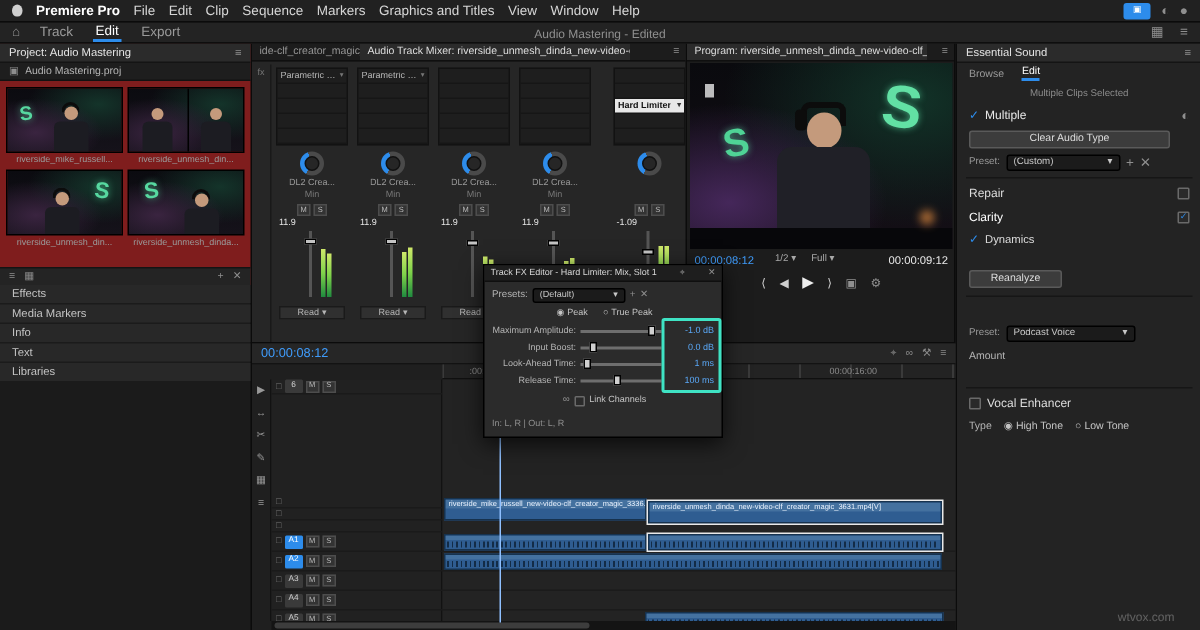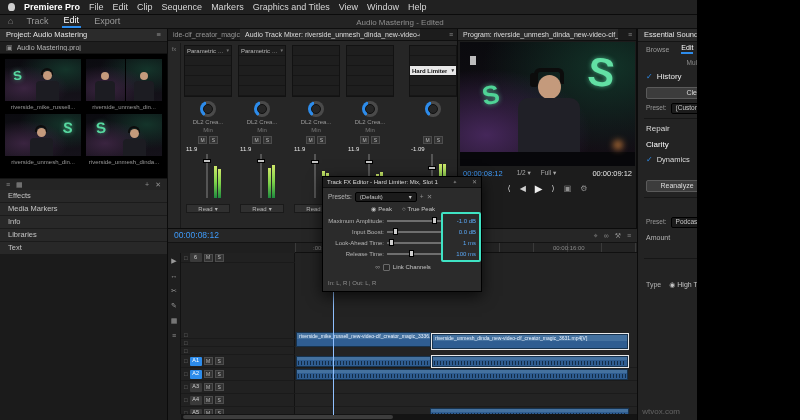--- a/index.html
+++ b/index.html
@@ -1,38 +1,38 @@
 <!DOCTYPE html>
 <html><head>
 <meta charset="utf-8">
 <style>
 *{margin:0;padding:0;box-sizing:border-box}
 html,body{background:#000}
-#app{position:relative;width:697px;height:420px;overflow:hidden;background:#161616;font-family:"Liberation Sans",sans-serif;color:#c8c8c8;font-size:9px;line-height:1}
+#app{position:relative;width:800px;height:420px;overflow:hidden;background:#161616;font-family:"Liberation Sans",sans-serif;color:#c8c8c8;font-size:9px;line-height:1}
 .ic{color:#8f8f8f}
 .ell{white-space:nowrap;overflow:hidden;text-overflow:ellipsis}
 
 #menubar{position:absolute;left:0;top:0;width:800px;height:15px;background:#212121;border-bottom:1px solid #0b0b0b;display:flex;align-items:center;gap:9px;padding:0 8px;color:#d6d6d6;z-index:20}
 #menubar .app{font-weight:bold;color:#fff}
 .apple{width:7px;height:8px;background:#cfcfcf;border-radius:50% 50% 45% 45%}
 .mright{margin-left:auto;display:flex;gap:7px;align-items:center}
 .bluebadge{width:18px;height:11px;background:#2d8ceb;border-radius:2px;display:flex;align-items:center;justify-content:center;color:#fff;font-size:6px}
 
 #tabbar{position:absolute;left:0;top:15px;width:800px;height:14px;background:#232323;border-bottom:1px solid #0e0e0e;display:flex;align-items:center;gap:11px;padding:0 8px;z-index:19}
 .wtab{color:#9a9a9a;padding:1px 2px}
 .wtab.active{color:#fff;border-bottom:2px solid #2d8ceb}
 #doctitle{position:absolute;left:0;right:0;top:4px;text-align:center;color:#8f8f8f;font-size:8px;pointer-events:none}
 
 .hdr{height:13px;background:#2b2b2b;display:flex;align-items:center;padding:0 6px;font-size:7.5px;color:#e4e4e4;border-bottom:1px solid #141414}
 .hdr .ic{margin-left:auto}
 .tabrow{height:12px;background:#1c1c1c;display:flex;align-items:stretch;font-size:7px;color:#969696;border-bottom:1px solid #0f0f0f}
 .itab,.atab{display:flex;align-items:center;padding:0 5px;white-space:nowrap;overflow:hidden;text-overflow:ellipsis}
 .atab{background:#2b2b2b;color:#ddd}
 
-#project{position:absolute;left:0;top:29px;width:168px;height:161px;background:#000000;border-right:1px solid #0b0b0b}
+#project{position:absolute;left:0;top:29px;width:168px;height:161px;background:#7f1d1d;border-right:1px solid #0b0b0b}
 .binrow{height:12px;background:#1e1e1e;display:flex;align-items:center;gap:4px;padding:0 6px;font-size:7px;color:#b5b5b5;border-bottom:1px solid #121212}
 .pgrid{display:grid;grid-template-columns:78px 78px;gap:3px;padding:4px 4px}
 .tile{width:78px}
 .thumb{position:relative;width:78px;height:44px;background:radial-gradient(ellipse at 25% 70%,#3a2440 0%,rgba(0,0,0,0) 55%),radial-gradient(ellipse at 80% 25%,#14342a 0%,rgba(0,0,0,0) 55%),linear-gradient(#0b0b10,#15121a);overflow:hidden;border:1px solid #000}
 .sletter{position:absolute;font-weight:bold;color:#57d8a0;text-shadow:0 0 5px rgba(87,216,160,.7)}
 .head{position:absolute;border-radius:50%;background:#c49a7c}
 .phones{position:absolute;border:2px solid #0c0c0c;border-bottom:none;border-radius:6px 6px 0 0}
 .torso{position:absolute;background:#1c1c22;border-radius:4px 4px 0 0}
 .tname{margin-top:2px;font-size:6px;color:#9a9a9a;text-align:center;white-space:nowrap;overflow:hidden;text-overflow:ellipsis}
 .pfoot{position:absolute;left:0;bottom:0;width:100%;height:12px;background:#242424;border-top:1px solid #141414;display:flex;align-items:center;gap:6px;padding:0 6px;color:#777;font-size:7px}
@@ -208,24 +208,24 @@
     <div class="stackrow">
         <span>Effects</span>
       </div>
     <div class="stackrow">
         <span>Media Markers</span>
       </div>
     <div class="stackrow">
         <span>Info</span>
       </div>
     <div class="stackrow">
+        <span>Text</span>
+      </div>
+    <div class="stackrow">
         <span>Libraries</span>
-      </div>
-    <div class="stackrow">
-        <span>Text</span>
       </div>
   </div>
 
   <div id="mixer">
     <div class="tabrow">
       <span class="itab" style="max-width:72px">ide-clf_creator_magic_3616</span>
       <span class="atab" style="max-width:180px">Audio Track Mixer: riverside_unmesh_dinda_new-video-clf_creator_magic_3616</span>
       <span class="ic" style="margin-left:auto;padding:0 4px;display:flex;align-items:center">≡</span>
     </div>
     <div class="gutter">fx</div>
@@ -430,21 +430,21 @@
     </div>
     <div class="esrow" style="top:14px;height:12px;gap:12px">
       <span style="color:#9a9a9a;font-size:7px">Browse</span>
       <span style="color:#fff;font-size:7px;border-bottom:2px solid #2d8ceb;padding-bottom:1px">Edit</span>
     </div>
     <div class="esrow" style="top:29px;height:10px;justify-content:center">
       <span style="color:#8a8a8a;font-size:6.5px">Multiple Clips Selected</span>
     </div>
     <div class="esrow" style="top:41px;height:14px">
       <span class="bluecheck">✓</span>
-      <span style="color:#e8e8e8;font-size:8px">History</span>
+      <span style="color:#e8e8e8;font-size:8px">Multiple</span>
       <span class="ic" style="margin-left:auto">◐</span>
     </div>
     <div class="esrow" style="top:57px;height:13px">
       <div class="btn" style="width:134px;height:12px">Clear Audio Type</div>
     </div>
     <div class="esrow" style="top:73px;height:13px">
       <span style="color:#9a9a9a;font-size:6.5px">Preset:</span>
       <div class="selbox" style="width:76px">
           <span class="ell">(Custom)</span>
           <span style="margin-left:auto">▾</span>
@@ -477,20 +477,24 @@
       <div class="selbox" style="width:86px">
           <span class="ell">Podcast Voice</span>
           <span style="margin-left:auto">▾</span>
         </div>
     </div>
     <div class="esrow" style="top:203px;height:10px">
       <span style="color:#b4b4b4;font-size:7px">Amount</span>
     </div>
 
     <div class="divider" style="top:229px"></div>
+    <div class="esrow" style="top:233px;height:13px">
+      <span class="cb"></span>
+      <span style="color:#dcdcdc;font-size:8px">Vocal Enhancer</span>
+    </div>
     <div class="esrow" style="top:249px;height:13px;gap:8px">
       <span style="color:#b4b4b4;font-size:7px">Type</span>
       <span class="radio">
           <span>◉</span>
           <span>High Tone</span>
         </span>
       <span class="radio">
           <span>○</span>
           <span>Low Tone</span>
         </span>

